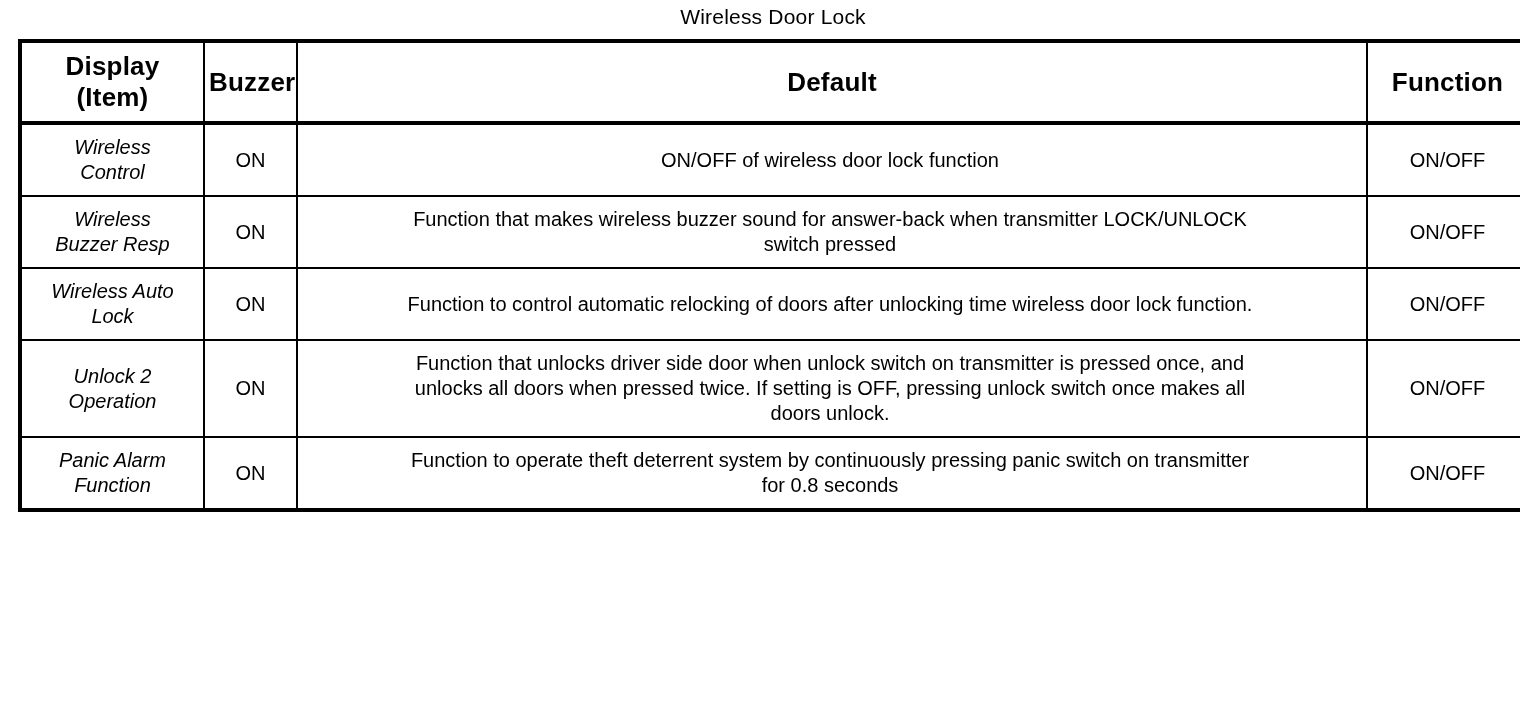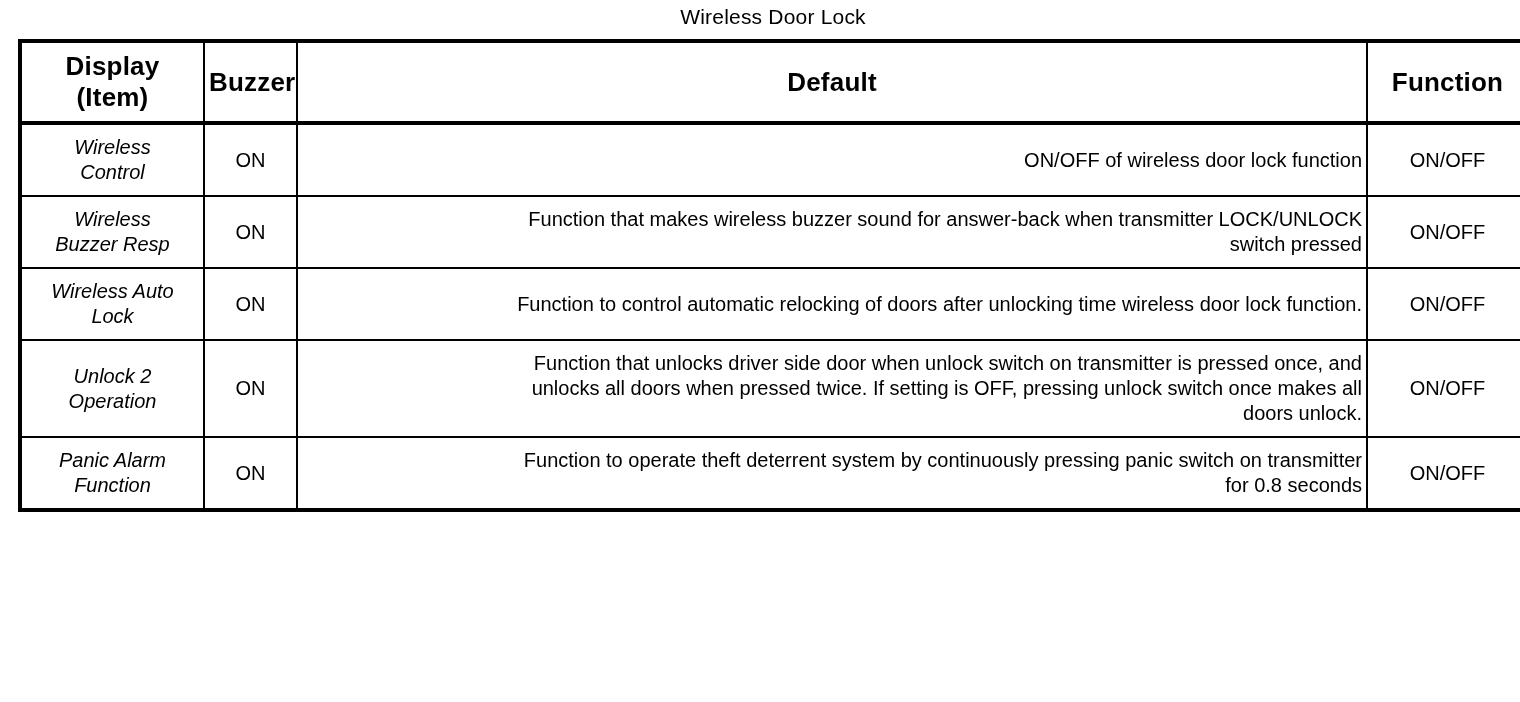--- a/index.html
+++ b/index.html
@@ -53,21 +53,21 @@
   td.c-item {
     text-align: center;
     padding: 10px 2px;
     font-style: italic;
   }
   td.c-default {
     text-align: center;
     padding: 10px 1px;
   }
   td.c-contents {
-    text-align: right;
+    text-align: center;
     padding: 10px 4px 10px 0;
   }
   td.c-setting {
     text-align: center;
     padding: 10px 1px;
   }
 </style>
 </head>
 <body>
 

